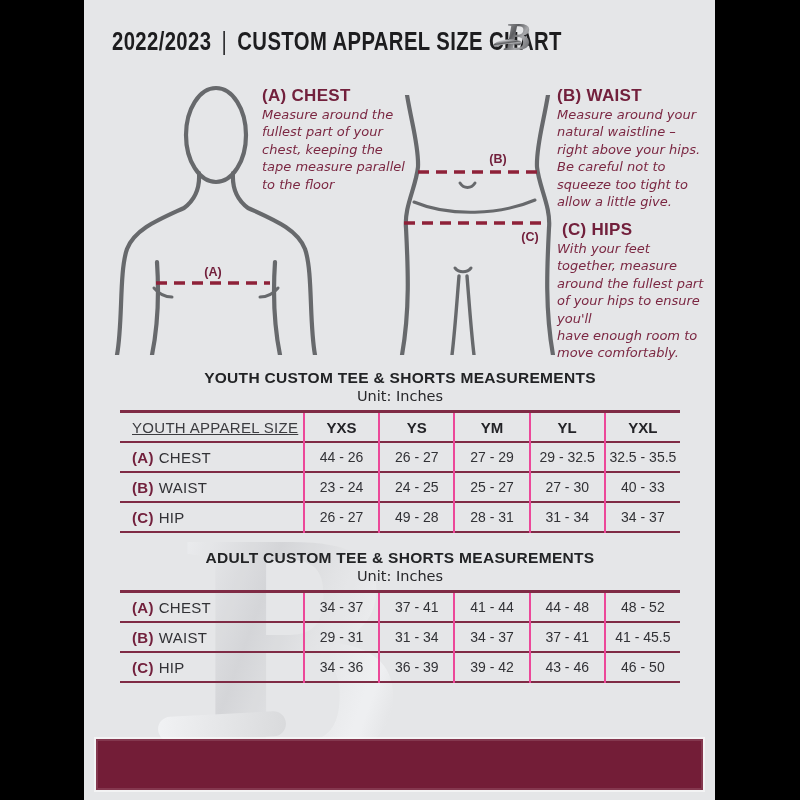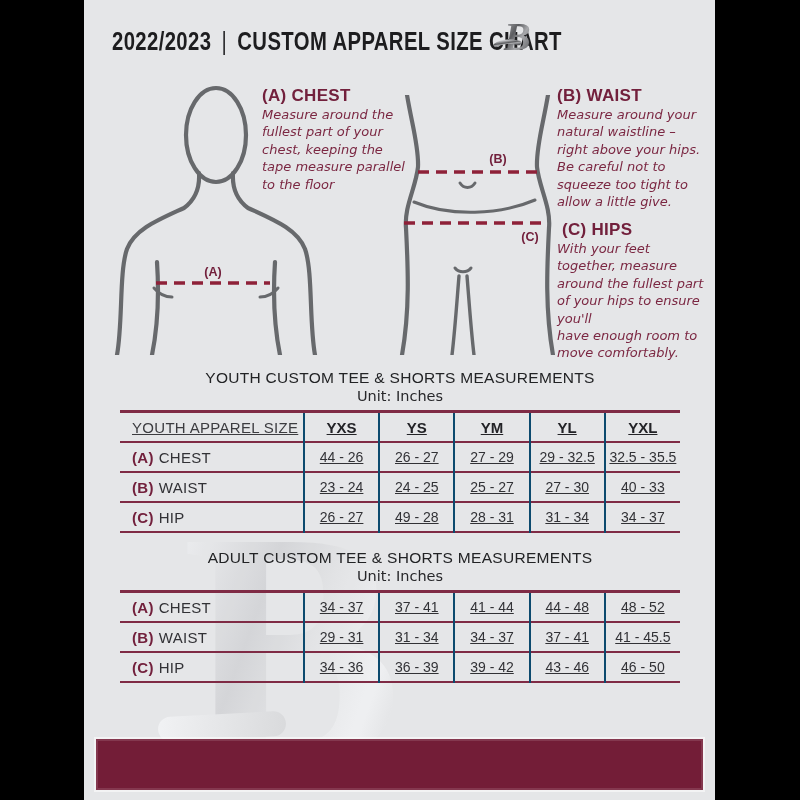--- a/index.html
+++ b/index.html
@@ -41,31 +41,31 @@
     letter-spacing:.3px; z-index:2; }
   .guide-p { position:absolute; font-family:"DejaVu Sans",sans-serif; font-style:italic;
     font-size:13px; line-height:17.4px; color:#7b2742; white-space:pre-line; z-index:2; }
   .h-chest { left:178px; top:86px; }  .p-chest { left:178px; top:106px; width:170px; }
   .h-waist { left:473px; top:86px; }  .p-waist { left:473px; top:106px; width:160px; }
   .h-hips  { left:449px; top:220px;margin-left:29px; } .p-hips  { left:473px; top:240px; width:170px; }
 
   
   .section { position:absolute; left:36px; width:560px; z-index:1; }
   .sec-youth { top:368px; } .sec-adult { top:548px; }
-  .tbl-title { text-align:center; font-size:15.5px; font-weight:normal; letter-spacing:.3px;
+  .tbl-title { text-align:center; font-size:15.5px; font-weight:bold; letter-spacing:.3px;
     color:#222325; line-height:19px; }
   .tbl-unit { text-align:center; font-size:14.5px; color:#27272a;
     line-height:19px; font-family:"DejaVu Sans",sans-serif; }
   table { border-collapse:collapse; table-layout:fixed; width:560px; margin-top:4px;
     border-top:3px solid #7f2b45; }
   col.c0 { width:184px; } col.cv { width:75.2px; }
   tr { border-bottom:2px solid #7f2b45; }
   th, td { height:28px; text-align:center; font-size:14px; color:#323236; font-weight:normal;
     padding:0; }
-  th + th, td + td { border-left:2px solid #0c4a6e;text-decoration:underline; }
+  th + th, td + td { border-left:2px solid #ec4899; }
   th { font-weight:bold; font-size:15px; color:#232327; }
   .lblcol { text-align:left; padding-left:12px; font-size:15px; letter-spacing:.3px; }
   th.lblcol { font-weight:normal; color:#3c3c40;text-decoration:underline; }
   .pfx { font-weight:bold; color:#72203c; margin-right:5px; }
 
   
   .footer-bar { position:absolute; left:12px; top:739px; width:607px; height:51px;
     background:#731d37; z-index:3; box-shadow:0 0 0 2px rgba(250,250,251,.65),
     inset 0 0 0 2px rgba(255,255,255,.12); }
 </style>

